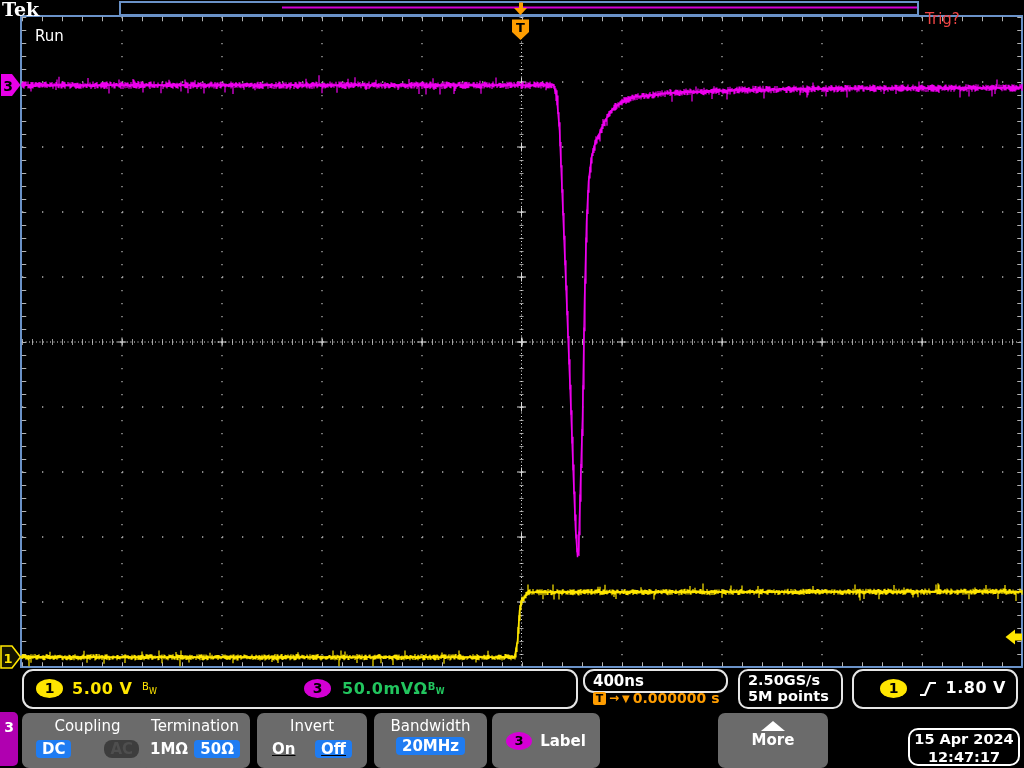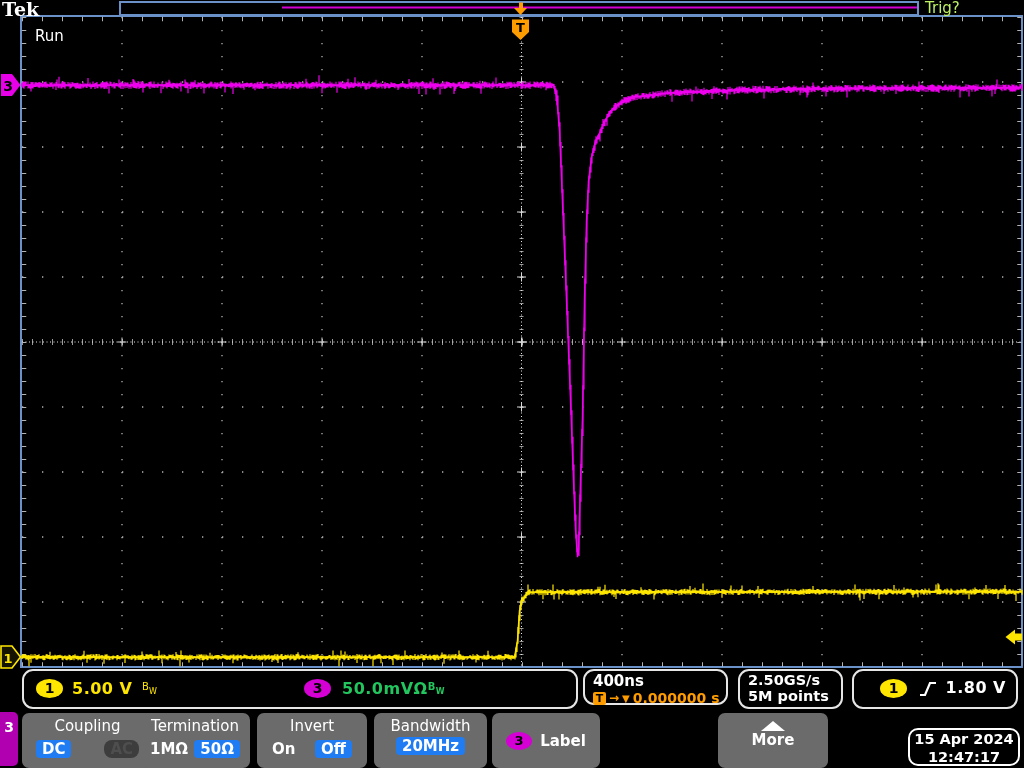--- a/index.html
+++ b/index.html
@@ -5,21 +5,21 @@
   html,body{margin:0;padding:0;background:#000;width:1024px;height:768px;overflow:hidden;
     font-family:"DejaVu Sans","Liberation Sans",sans-serif;}
   .abs{position:absolute;}
   #screen{position:relative;width:1024px;height:768px;background:#000;}
   #scope-svg{position:absolute;left:0;top:0;z-index:1;pointer-events:none;}
   .ovl{z-index:2;}
   
   .tek-logo{left:2px;top:-2px;color:#fff;font-family:"DejaVu Serif","Liberation Serif",serif;
     font-weight:bold;font-size:19px;}
   .run-status{left:35px;top:0;color:#fff;font-size:15px;height:16px;line-height:16px;margin-top:28px;}
-  .trig-status{left:925px;top:0;color:#bef264;font-size:15px;height:28px;line-height:16px;}
+  .trig-status{left:925px;top:11px;color:#ef4444;font-size:15px;height:28px;line-height:16px;}
   
   .sbox{border:2px solid #e6e6e6;border-radius:11px;background:#000;box-sizing:border-box;}
   .badge{border-radius:50%;color:#000;font-weight:bold;font-size:14px;text-align:center;
     width:27px;height:19px;line-height:19px;display:inline-block;}
   .badge-yellow{background:#ffe600;}
   .badge-magenta{background:#d400d4;}
   .yel{color:#ffe600;}
   .mag{color:#22c55e;}
   .readout{font-weight:bold;font-size:16px;letter-spacing:0.5px;white-space:nowrap;}
   .bw .b{font-size:10px;vertical-align:4px;}
@@ -114,31 +114,31 @@
   <div class="abs ovl trig-status">Trig?</div>
 
   <div class="abs ovl sbox" style="left:22px;top:669px;width:556px;height:40px;">
     <span class="abs badge badge-yellow" style="left:12px;top:8px;">1</span>
     <span class="abs yel readout" style="left:48px;top:8px;">5.00 V</span>
     <span class="abs yel bw" style="left:118px;top:8px;"><span class="b">B</span><span class="w">W</span></span>
     <span class="abs badge badge-magenta" style="left:280px;top:8px;">3</span>
     <span class="abs mag readout" style="left:318px;top:8px;"><span>50.0mV</span><span>Ω</span><span class="bw"><span class="b">B</span><span class="w">W</span></span></span>
   </div>
 
-  <div class="abs ovl sbox" style="left:583px;top:669px;width:145px;height:36px;padding:1px 0 0 8px;">
+  <div class="abs ovl sbox" style="left:583px;top:669px;width:145px;height:24px;padding:1px 0 0 8px;">
     <div class="white-line">400ns</div>
     <div class="horiz-line2">
       <span class="tbadge">T</span>
         <span style="font-size:12px;">→</span>
         <span style="font-size:10px;">▼</span>
         <span>0.000000 s</span>
     </div>
   </div>
 
-  <div class="abs ovl sbox" style="left:738px;top:669px;width:105px;height:40px;padding:1px 0 0 8px;">
+  <div class="abs ovl sbox" style="left:738px;top:669px;width:105px;height:40px;padding:1px 0 0 8px;border-radius:10px;">
     <div class="white-line" style="font-size:14.5px;">2.50GS/s</div>
     <div class="white-line" style="font-size:14.5px;">5M points</div>
   </div>
 
   <div class="abs ovl sbox" style="left:852px;top:669px;width:166px;height:40px;">
     <span class="abs badge badge-yellow" style="left:26px;top:8px;">1</span>
     <svg class="abs" style="left:64px;top:9px;" width="20" height="18">
       <path d="M2 15 H7 L12 3 H18" fill="none" stroke="#fff" stroke-width="2.2"></path>
     </svg>
     <span class="abs readout" style="right:10px;top:7px;color:#fff;">1.80 V</span>
@@ -157,21 +157,21 @@
   <div class="abs ovl mbtn" style="left:140px;top:713px;width:110px;height:55px;">
     <div class="mtitle">Termination</div>
     <div class="orow" style="padding:0 10px;">
       <span class="opt">1MΩ</span>
       <span class="opt opt-sel">50Ω</span>
     </div>
   </div>
 
   <div class="abs ovl mbtn" style="left:257px;top:713px;width:110px;height:55px;">
     <div class="mtitle">Invert</div>
-    <div class="orow" style="padding:0 15px;">
+    <div class="orow" style="padding:0 15px;text-decoration:underline;">
       <span class="opt">On</span>
       <span class="opt opt-sel">Off</span>
     </div>
   </div>
 
   <div class="abs ovl mbtn" style="left:374px;top:713px;width:113px;height:55px;">
     <div class="mtitle" style="font-weight:normal;">Bandwidth</div>
     <div class="orow" style="justify-content:center;margin-top:2px;">
       <span class="opt opt-sel">20MHz</span>
     </div>

